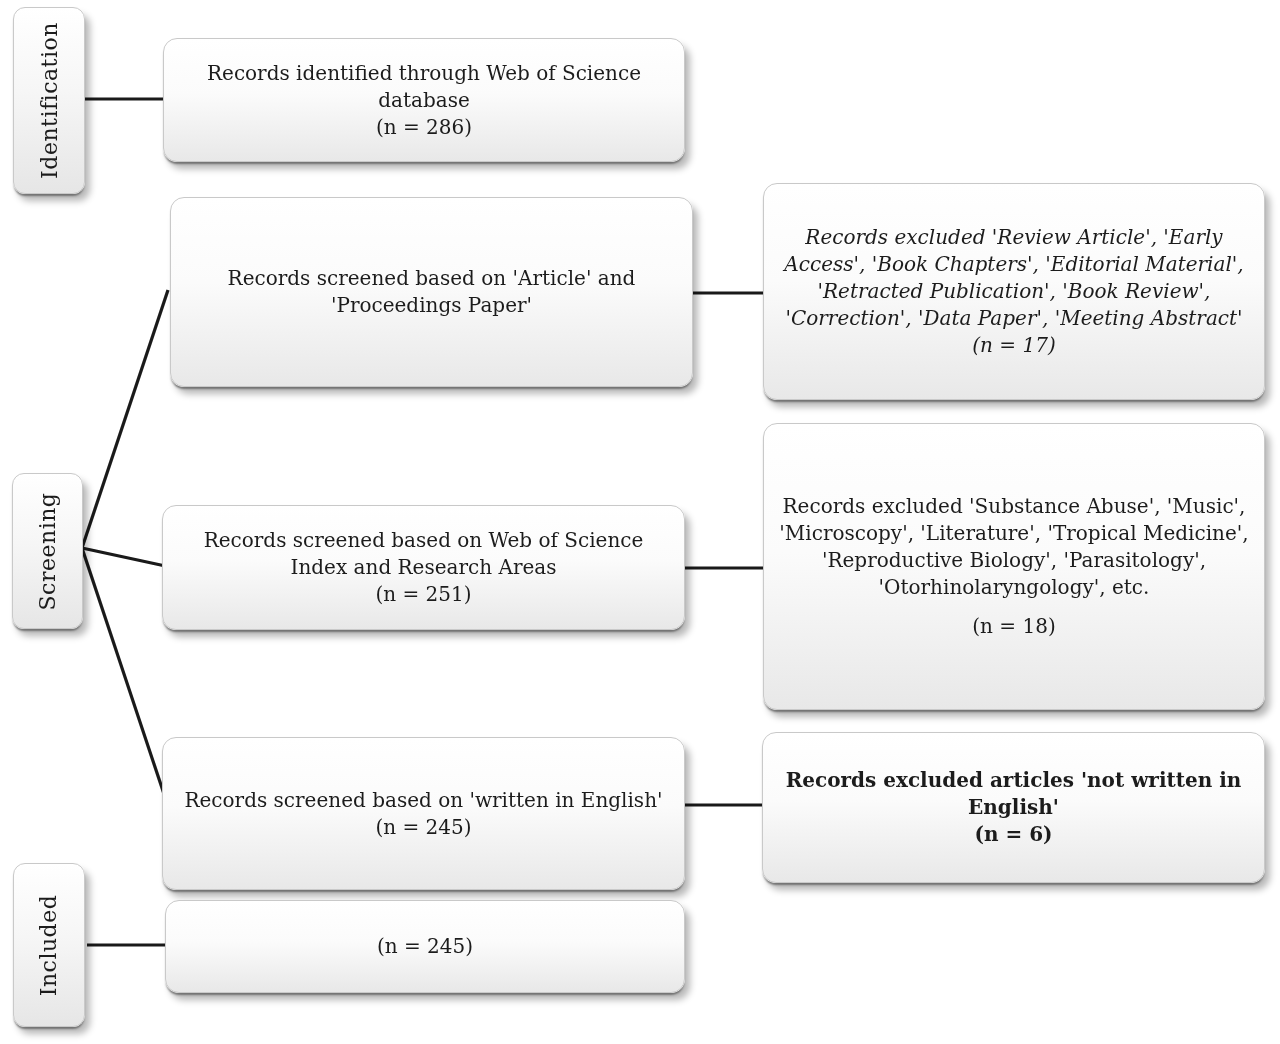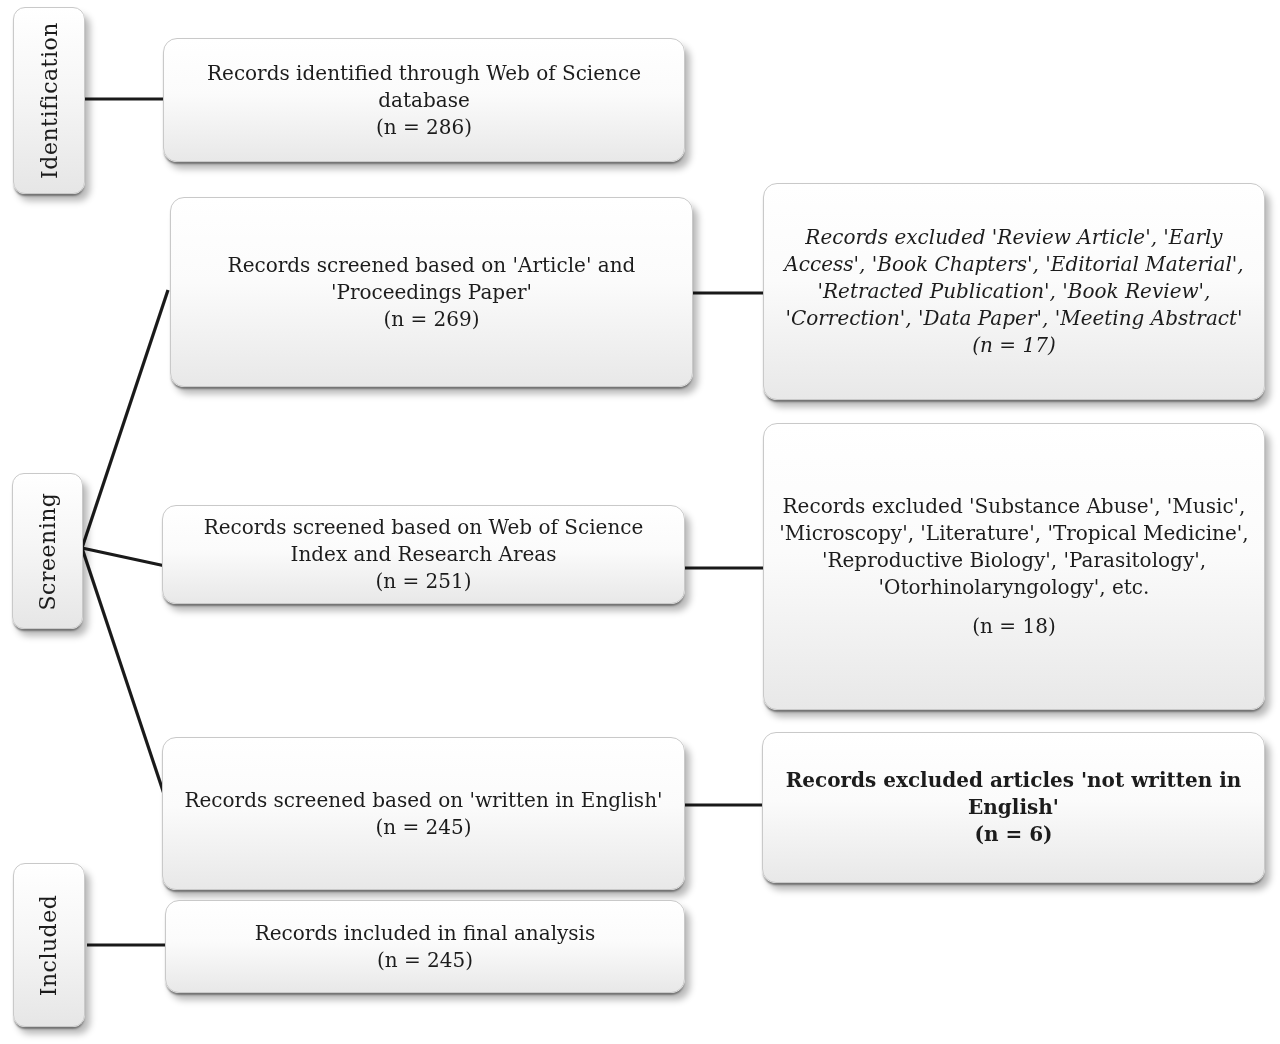--- a/index.html
+++ b/index.html
@@ -63,21 +63,21 @@
     font-size: 22px;
     letter-spacing: 0.5px;
   }
   
   #label-identification { left: 13px;  top: 7px;   width: 72px;  height: 187px; }
   #label-screening      { left: 12px;  top: 473px; width: 71px;  height: 156px; }
   #label-included       { left: 13px;  top: 863px; width: 72px;  height: 164px; }
 
   #box-identified       { left: 163px; top: 38px;  width: 522px; height: 124px; }
   #box-screened-type    { left: 162px; top: 197px; width: 523px; height: 190px; margin-left: 8px; }
-  #box-screened-index   { left: 162px; top: 505px; width: 523px; height: 99px; }
+  #box-screened-index   { left: 162px; top: 505px; width: 523px; height: 125px; }
   #box-screened-english { left: 162px; top: 737px; width: 523px; height: 153px; }
   #box-included-final   { left: 165px; top: 900px; width: 520px; height: 93px; }
 
   #box-excluded-types    { left: 763px; top: 183px; width: 502px; height: 217px; font-style: italic; }
   #box-excluded-areas    { left: 763px; top: 423px; width: 502px; height: 287px; gap: 12px; }
   #box-excluded-language { left: 762px; top: 732px; width: 503px; height: 151px; font-weight: bold; }
 </style>
 </head>
 <body>
 
@@ -103,32 +103,30 @@
   <div class="stage-label" id="label-included">
     <span class="vtext">Included</span>
   </div>
 
   <div class="flow-box" id="box-identified">
     <span class="box-text">Records identified through Web of Science database</span>
     <span class="box-count">(n = 286)</span>
   </div>
   <div class="flow-box" id="box-screened-type">
     <span class="box-text">Records screened based on 'Article' and 'Proceedings Paper'</span>
-    <span class="box-count">(n = 269)</span>
   </div>
   <div class="flow-box" id="box-screened-index">
     <span class="box-text">Records screened based on Web of Science Index and Research Areas</span>
     <span class="box-count">(n = 251)</span>
   </div>
   <div class="flow-box" id="box-screened-english">
     <span class="box-text">Records screened based on 'written in English'</span>
     <span class="box-count">(n = 245)</span>
   </div>
   <div class="flow-box" id="box-included-final">
-    <span class="box-text">Records included in final analysis</span>
     <span class="box-count">(n = 245)</span>
   </div>
 
   <div class="flow-box" id="box-excluded-types">
     <span class="box-text">Records excluded 'Review Article', 'Early Access', 'Book Chapters', 'Editorial Material', 'Retracted Publication', 'Book Review', 'Correction', 'Data Paper', 'Meeting Abstract'</span>
     <span class="box-count">(n = 17)</span>
   </div>
   <div class="flow-box" id="box-excluded-areas">
     <span class="box-text">Records excluded 'Substance Abuse', 'Music', 'Microscopy', 'Literature', 'Tropical Medicine', 'Reproductive Biology', 'Parasitology', 'Otorhinolaryngology', etc.</span>
     <span class="box-count">(n = 18)</span>

